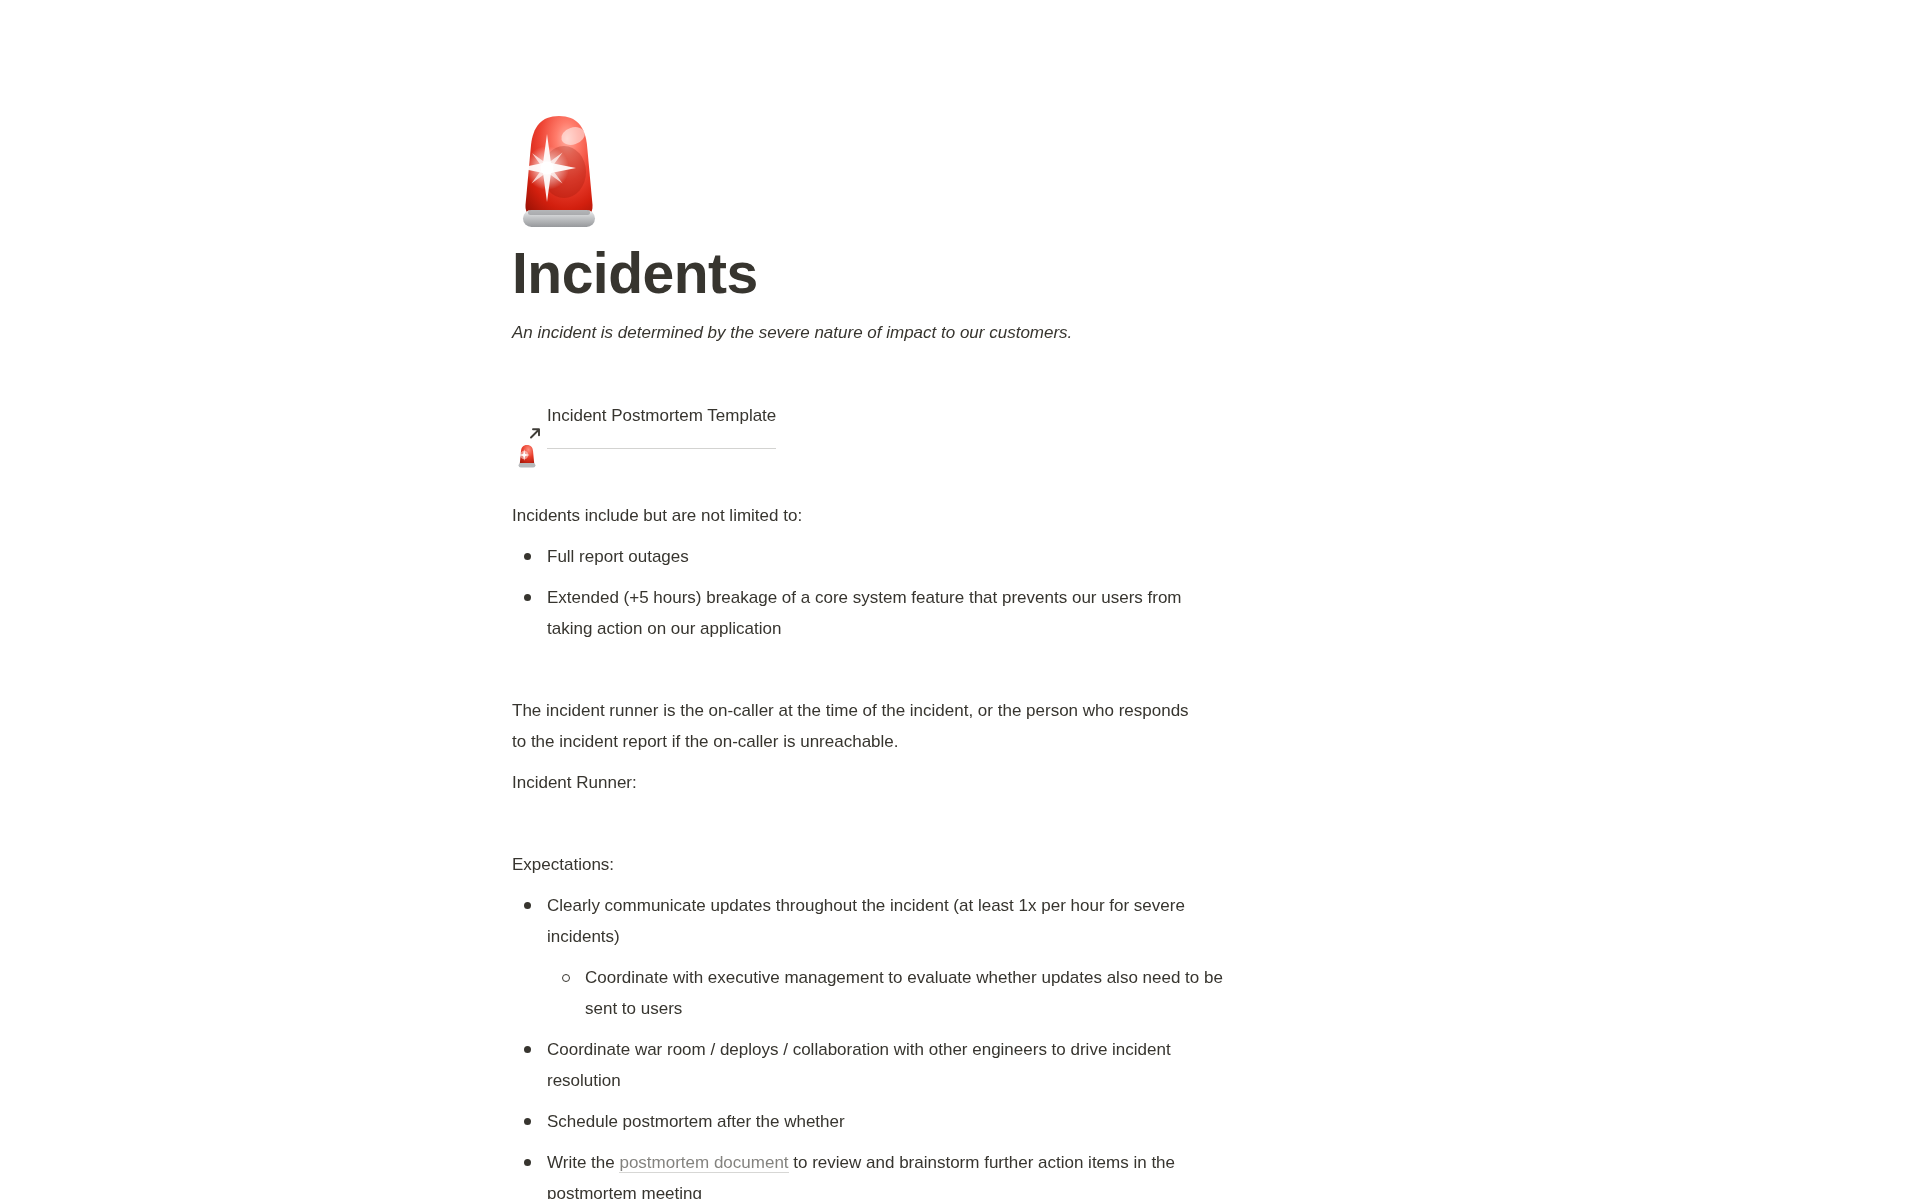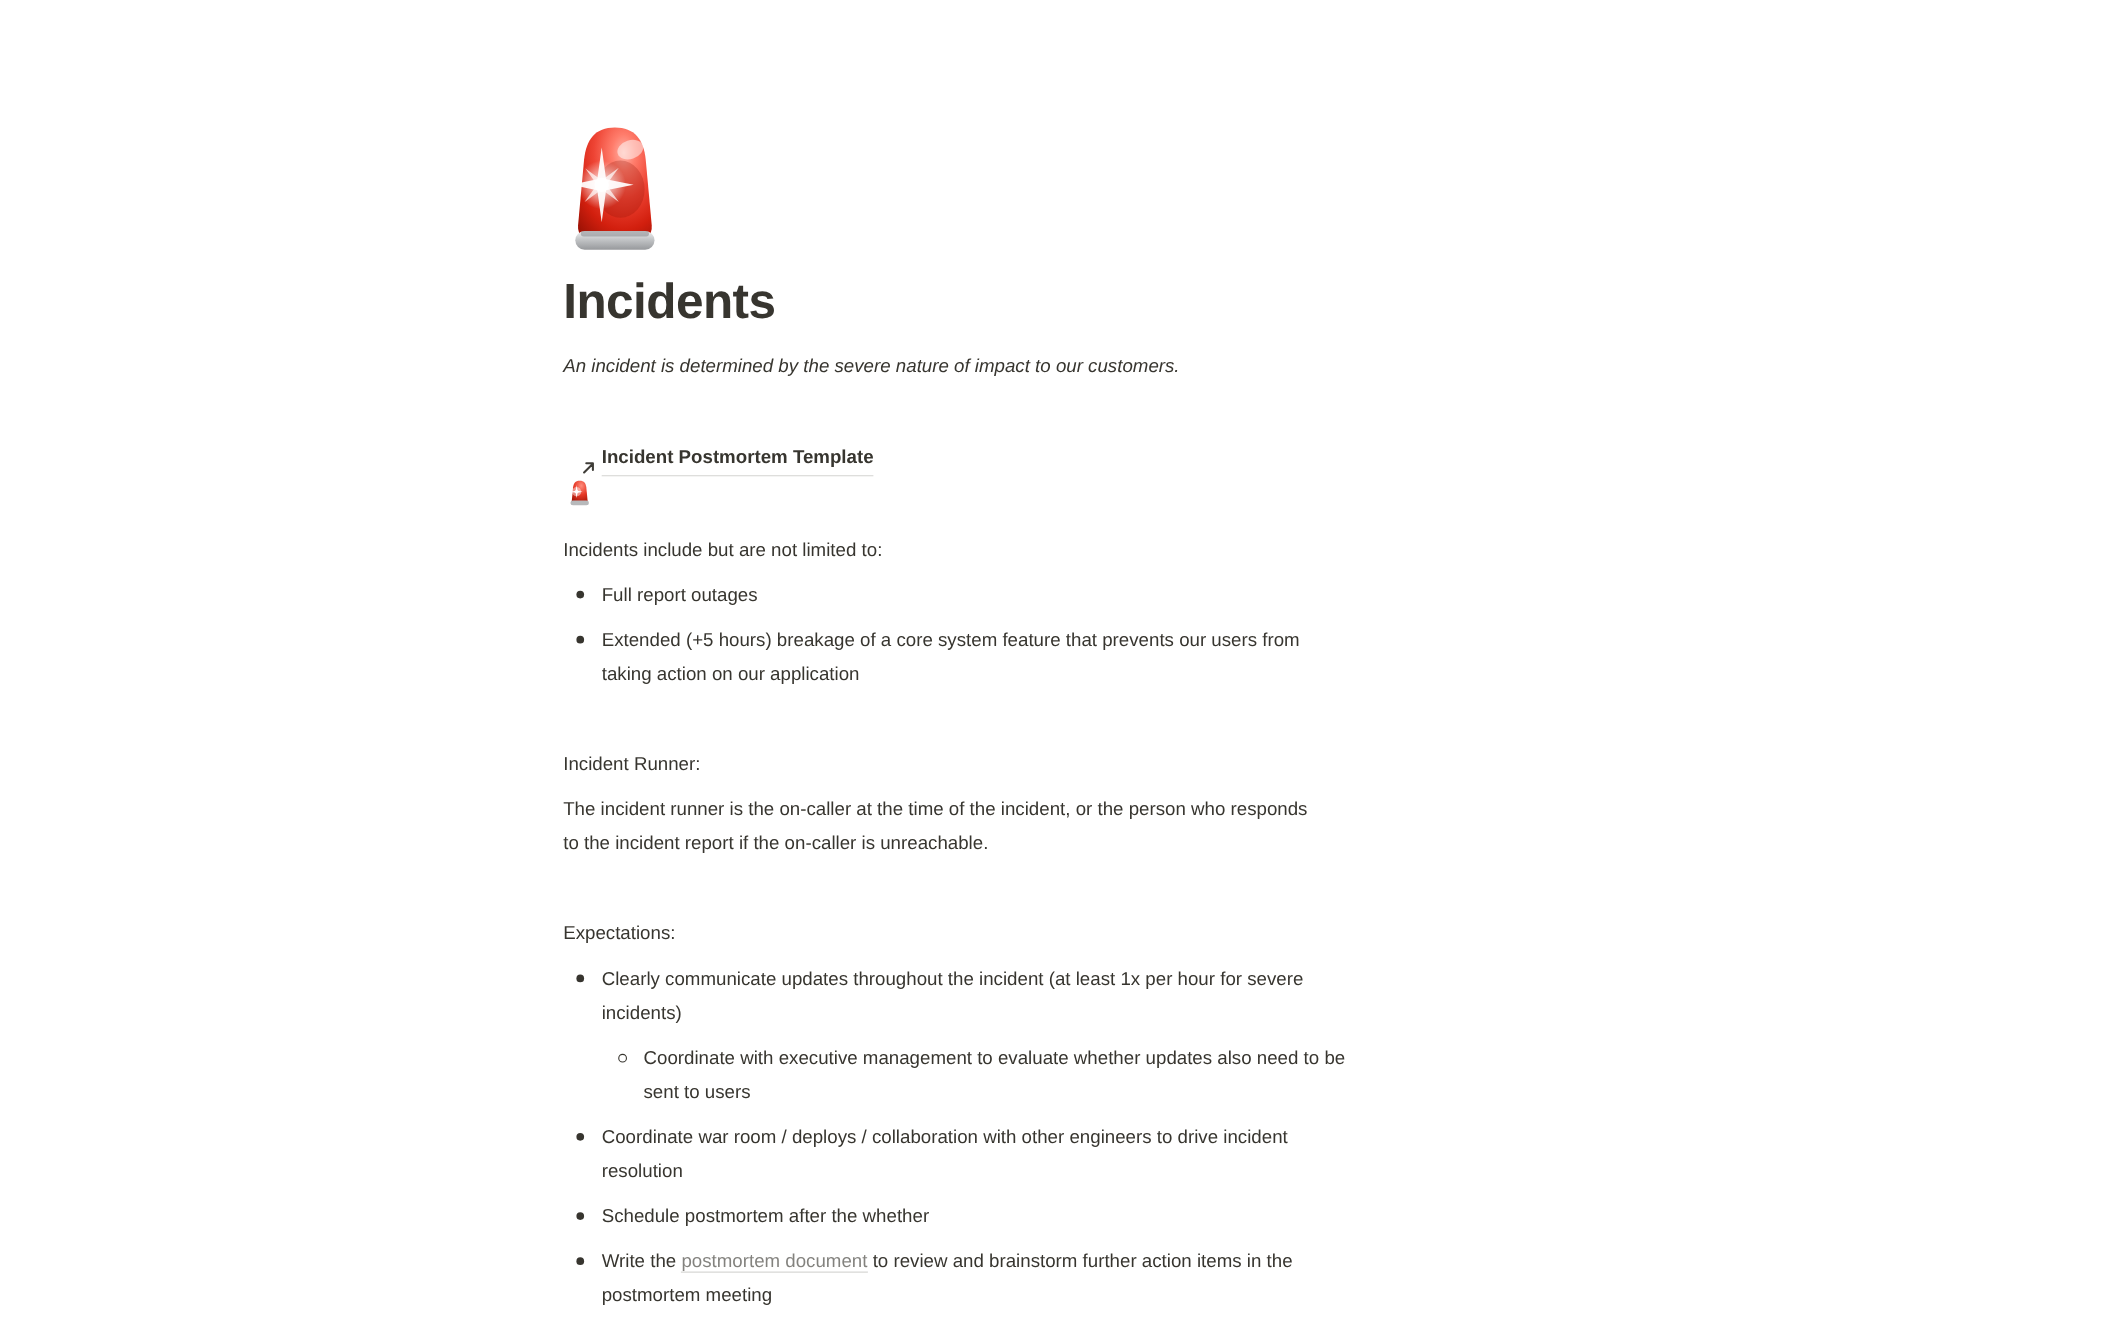--- a/index.html
+++ b/index.html
@@ -26,21 +26,21 @@
   }
   .page-icon {
     height: 118px;
     margin: 0 0 14px 0;
     cursor: pointer;
     align-self: flex-start;
   }
   .page-icon svg { display: block; }
   h1.title {
     margin: 0;
-    font-size: 45px;
+    font-size: 57px;
     line-height: 59px;
     font-weight: 700;
     letter-spacing: -0.5px;
     color: #37352f;
   }
   .block {
     margin: 5px 0;
     font-size: 17px;
     line-height: 31px;
     white-space: pre-line;
@@ -71,23 +71,23 @@
     flex: 0 0 auto;
   }
   .mini-icon .arrow {
     position: absolute;
     right: -4px;
     bottom: -3px;
     width: 14px;
     height: 14px;
   }
   .page-link-label {
-    font-weight: 700;
+    font-weight: 400;
     border-bottom: 1.5px solid rgba(55, 53, 47, 0.22);
-    padding-bottom: 1px;
+    padding-bottom: 17px;
   }
   .blank { min-height: 31px; }
   .bullet { display: flex; }
   .bullet.sub { margin-left: 38px; justify-content: center; }
   .marker {
     flex: 0 0 35px;
     width: 35px;
     position: relative;
   }
   .marker .dot {
@@ -201,24 +201,24 @@
   </div>
 
   <div class="block bullet">
     <span class="marker"><span class="dot"></span></span>
     <span class="bullet-text">Extended (+5 hours) breakage of a core system feature that prevents our users from
 taking action on our application</span>
   </div>
 
   <div class="block blank"></div>
 
-  <p class="block">Incident Runner:</p>
-
   <p class="block">The incident runner is the on-caller at the time of the incident, or the person who responds
 to the incident report if the on-caller is unreachable.</p>
+
+  <p class="block">Incident Runner:</p>
 
   <div class="block blank"></div>
 
   <p class="block">Expectations:</p>
 
   <div class="block bullet">
     <span class="marker"><span class="dot"></span></span>
     <span class="bullet-text">Clearly communicate updates throughout the incident (at least 1x per hour for severe
 incidents)</span>
   </div>

